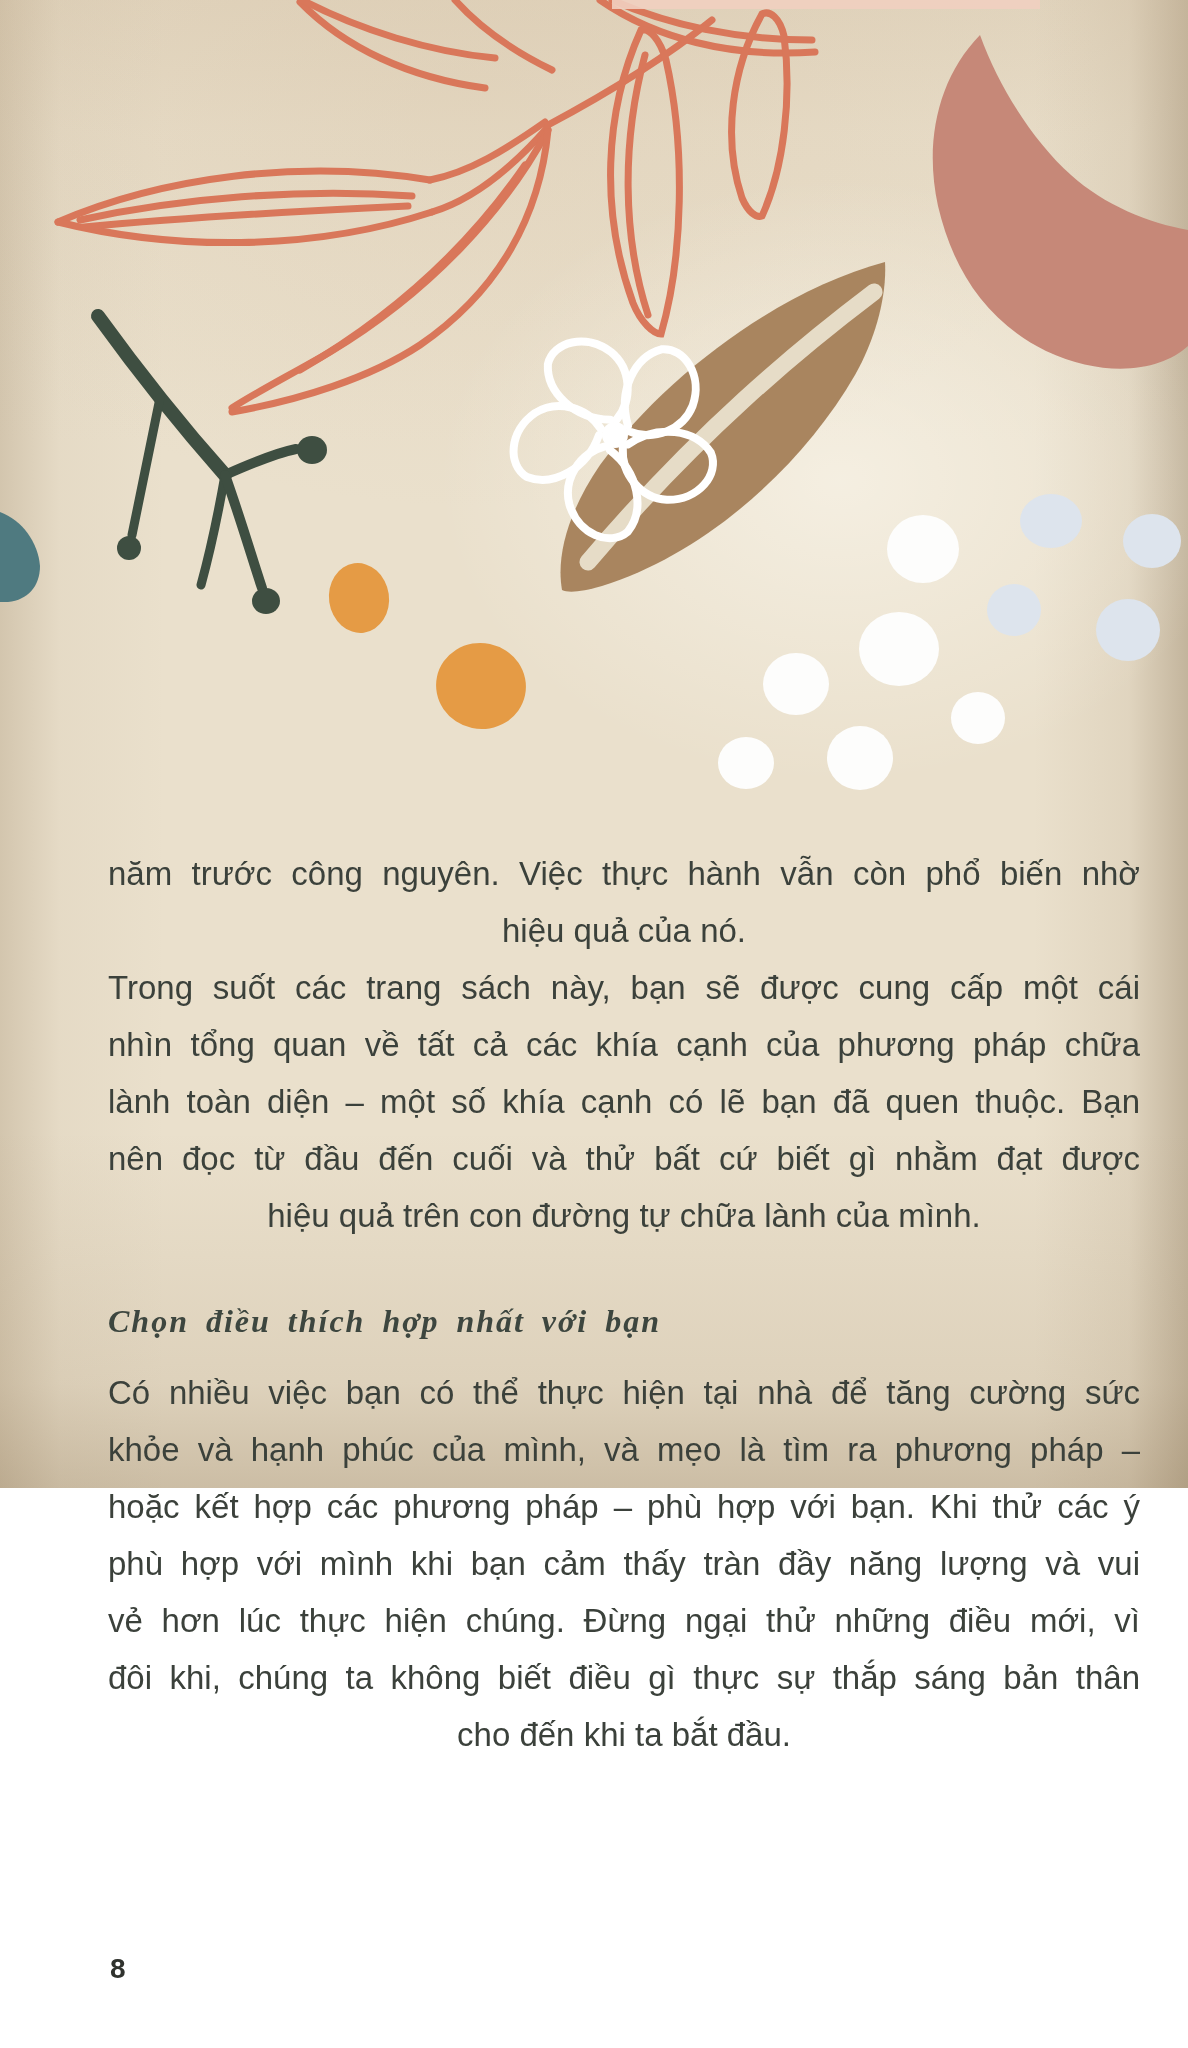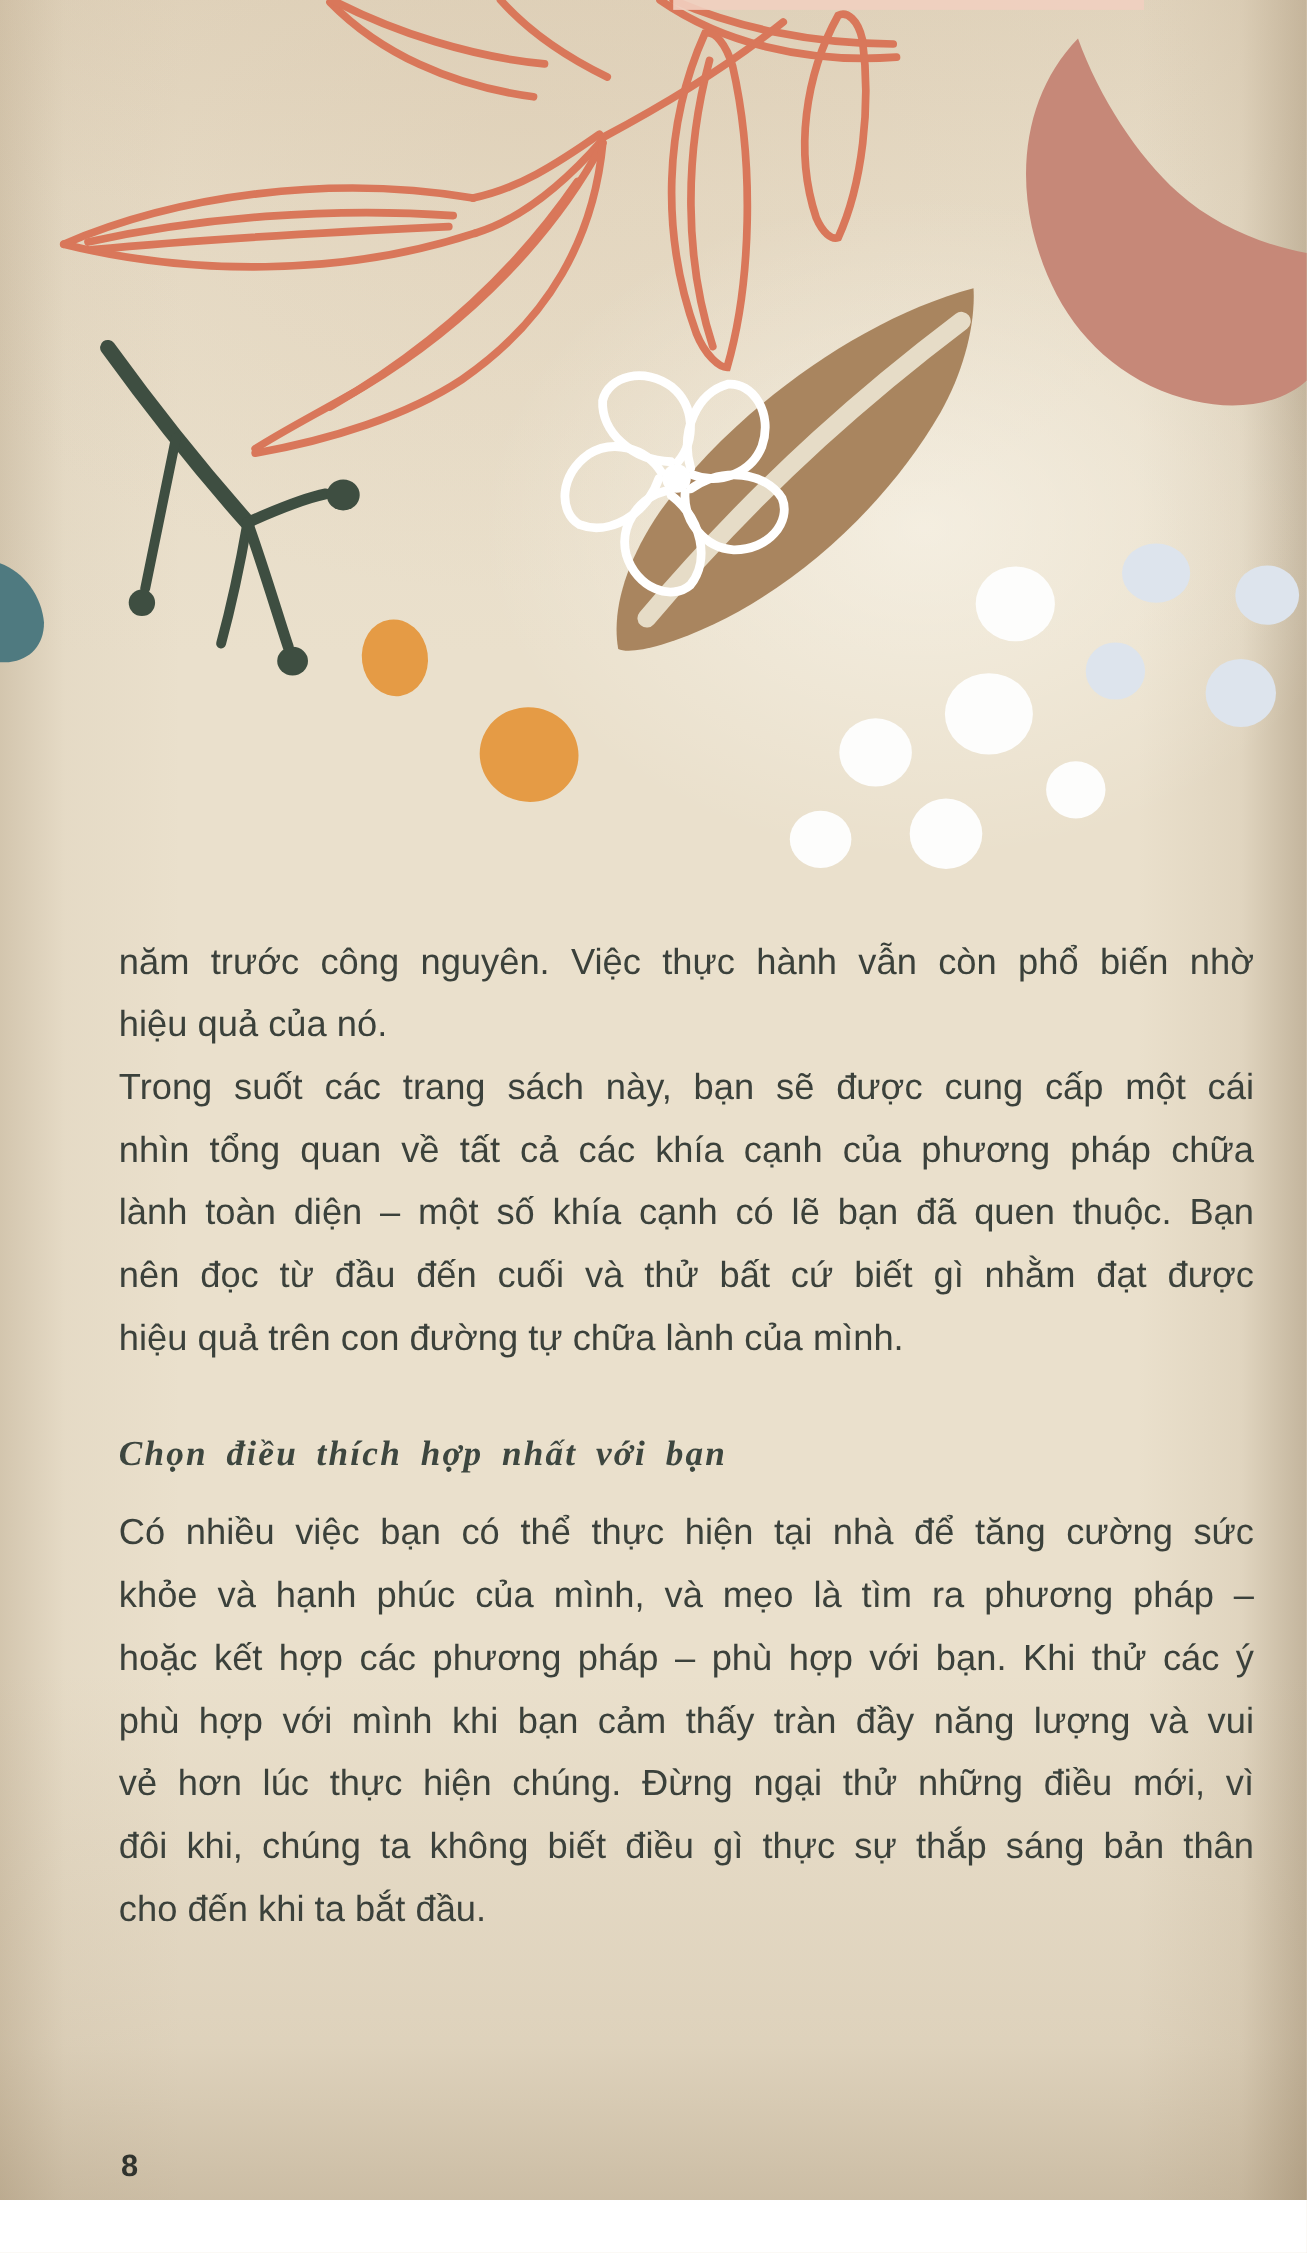--- a/index.html
+++ b/index.html
@@ -1,38 +1,38 @@
 <!DOCTYPE html>
 <html lang="vi"><head>
 <meta charset="utf-8">
 <style>
   html, body { margin: 0; padding: 0; }
   body {
     width: 1188px; height: 2048px; overflow: hidden;
     font-family: "Liberation Sans", sans-serif;
   }
   .page {
-    position: relative; width: 1188px; height: 2000px;
+    position: relative; width: 1188px; height: 1488px;
     background-color: #eae0cc;
     background-image:
       radial-gradient(ellipse 560px 420px at 840px 480px, rgba(255,253,246,0.50), rgba(255,253,246,0) 72%),
       radial-gradient(ellipse 900px 600px at 40% 6%, rgba(210,188,158,0.22), rgba(210,188,158,0) 70%),
       linear-gradient(180deg, rgba(201,180,150,0.28) 0%, rgba(201,180,150,0.10) 9%, rgba(0,0,0,0) 30%, rgba(0,0,0,0) 76%, rgba(148,123,88,0.14) 93%, rgba(134,109,74,0.30) 100%),
       linear-gradient(90deg, rgba(138,113,78,0.24) 0%, rgba(138,113,78,0.05) 5%, rgba(0,0,0,0) 14%, rgba(0,0,0,0) 87%, rgba(138,113,78,0.10) 95%, rgba(112,88,55,0.32) 100%);
   }
   .deco { position: absolute; top: 0; left: 0; display: block; }
 
   .text-column {
     position: absolute; left: 108px; top: 845px; width: 1032px;
     color: #3b413b; font-size: 33px; line-height: 57px;
   }
   .para { margin: 0; padding: 0; }
   .line { text-align: justify; height: 57px; overflow: hidden; }
   .line::after { content: ""; display: inline-block; width: 100%; height: 0; }
-  .line.last { text-align: left; }
+  .line.last { text-align: center; }
   .line.last::after { content: none; }
 
   .heading {
     margin: 46px 0 12px 0; padding: 0;
     font-family: "Liberation Serif", serif;
     font-style: italic; font-weight: bold;
     font-size: 32px; line-height: 62px;
     letter-spacing: 2px; word-spacing: 7px;
     color: #3d463f;
   }

